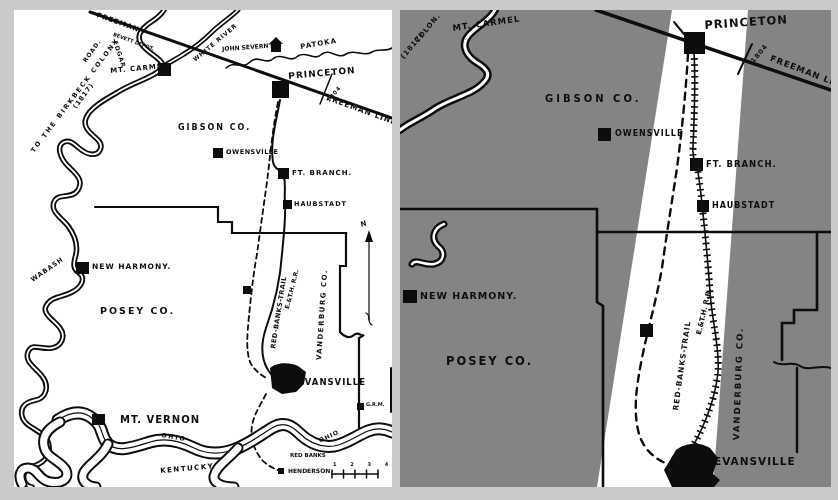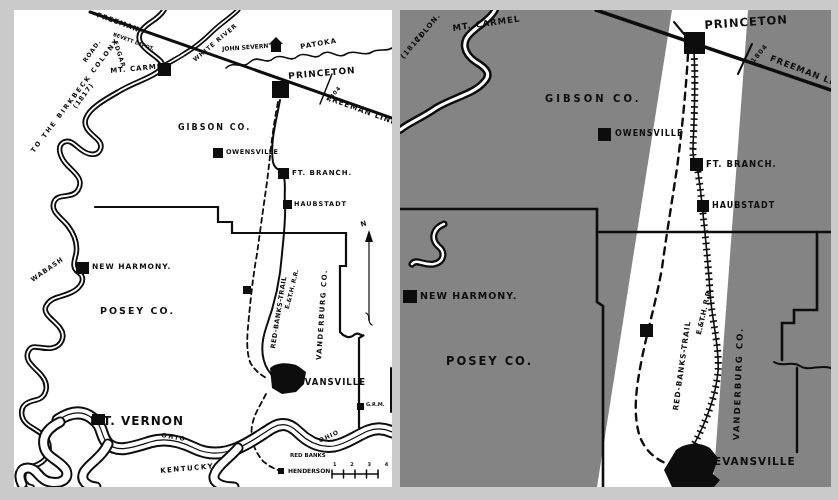--- a/index.html
+++ b/index.html
@@ -101,21 +101,21 @@
     <div class="lbl" style="left:280px;top:191px;font-size:6.5px">HAUBSTADT</div>
     <div class="lbl" style="left:16px;top:268px;font-size:6.5px;transform:rotate(-35deg)">WABASH</div>
     <div class="lbl" style="left:78px;top:253px;font-size:7.5px">NEW HARMONY.</div>
     <div class="lbl" style="left:86px;top:296px;font-size:9.5px;letter-spacing:2px">POSEY CO.</div>
     <div class="lbl" style="left:256px;top:338px;font-size:6.5px;letter-spacing:0.5px;transform:rotate(-81deg)">RED-BANKS-TRAIL</div>
     <div class="lbl" style="left:270px;top:298px;font-size:6px;letter-spacing:0;transform:rotate(-76deg)">E.&amp;T.H. R.R.</div>
     <div class="lbl" style="left:302px;top:350px;font-size:7px;letter-spacing:1.5px;transform:rotate(-86deg)">VANDERBURG CO.</div>
     <div class="lbl" style="left:346px;top:212px;font-size:7px;transform:rotate(-15deg)">N</div>
     <div class="lbl" style="left:284px;top:368px;font-size:8.5px">EVANSVILLE</div>
     <div class="lbl" style="left:352px;top:392px;font-size:5px;letter-spacing:0">G.R.M.</div>
-    <div class="lbl" style="left:76px;top:405px;font-size:12px">MT. VERNON</div>
+    <div class="lbl" style="left:106px;top:405px;font-size:10px">MT. VERNON</div>
     <div class="lbl" style="left:148px;top:422px;font-size:6px;letter-spacing:2px;transform:rotate(10deg)">OHIO</div>
     <div class="lbl" style="left:304px;top:428px;font-size:6px;letter-spacing:1px;transform:rotate(-25deg)">OHIO</div>
     <div class="lbl" style="left:146px;top:458px;font-size:7px;letter-spacing:1.5px;transform:rotate(-5deg)">KENTUCKY</div>
     <div class="lbl" style="left:276px;top:443px;font-size:5.5px;letter-spacing:0">RED BANKS</div>
     <div class="lbl" style="left:274px;top:458px;font-size:6px;letter-spacing:0">HENDERSON</div>
     <div class="lbl" style="left:319px;top:452px;font-size:5px;letter-spacing:6px">1 2 3 4</div>
   </div>
 
   <div class="panel right">
     <svg width="431" height="477" viewBox="0 0 431 477">

